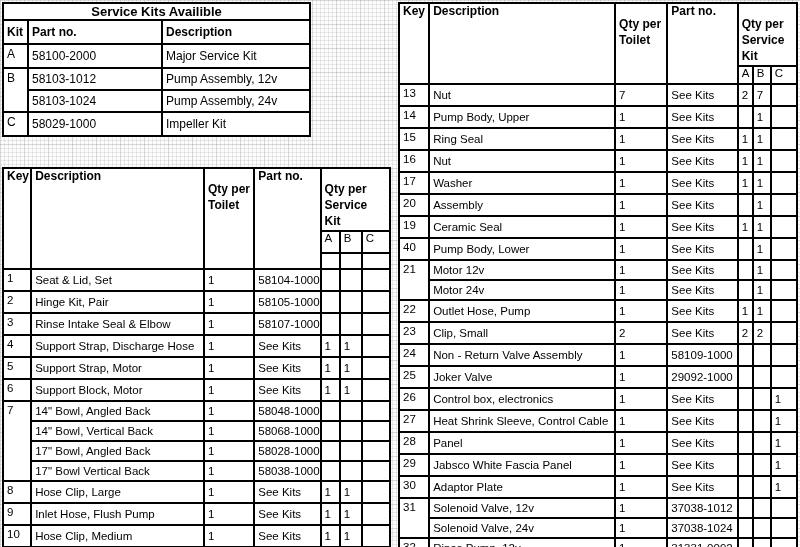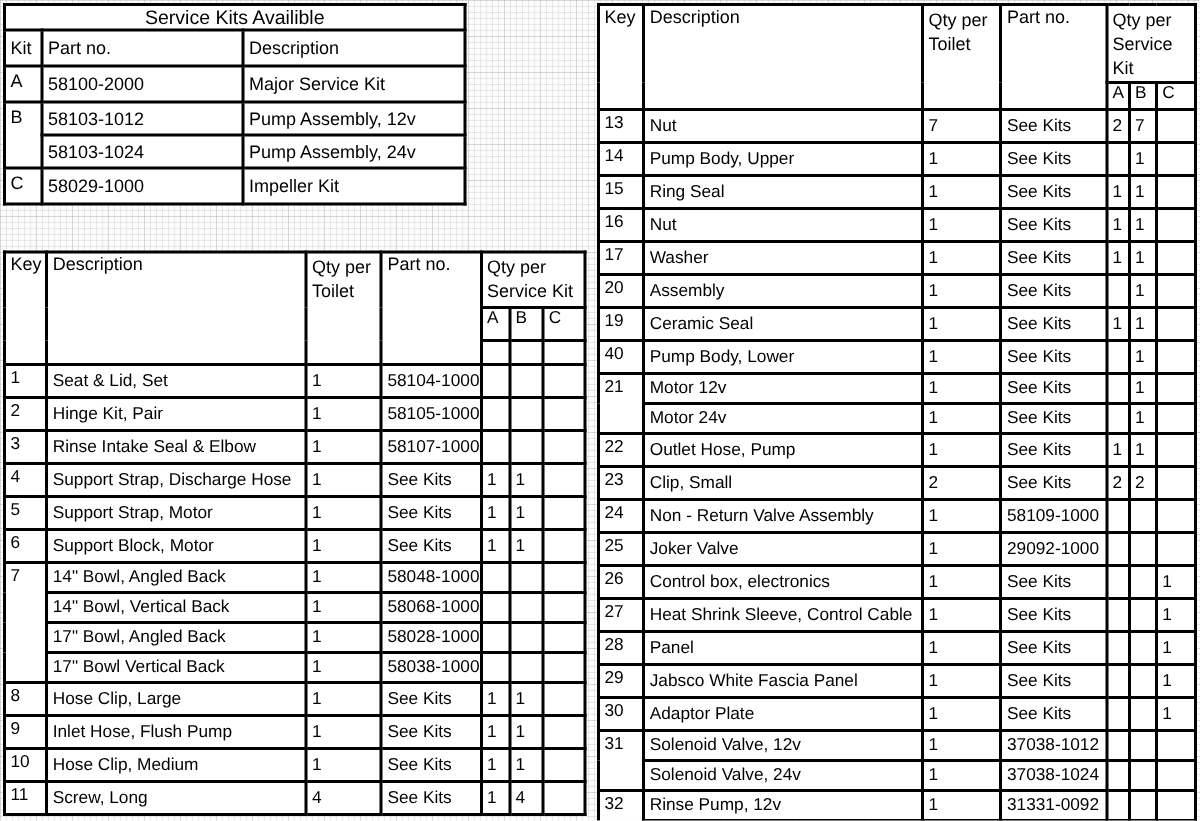--- a/index.html
+++ b/index.html
@@ -22,32 +22,32 @@
   }
   th, td {
     border: 2px solid #000;
     background: #fff;
     color: #000;
     padding: 0 3px;
     text-align: left;
     overflow: hidden;
     white-space: nowrap;
   }
-  th { font-size: 12px; font-weight: normal; vertical-align: top; }
+  th { font-size: 12px; font-weight: bold; vertical-align: top; }
   td { font-size: 11.5px; font-weight: normal; vertical-align: middle; }
   td.key { vertical-align: top; padding-top: 2px; }
 
   
   #kits-table { left: 2px; top: 2px; width: 307px; }
   #kits-table th.title { height: 14px; text-align: center; font-size: 13px; }
   #kits-table tr.hdr th { height: 22px; vertical-align: middle; }
   #kits-table td { height: 20px; font-size: 12px; }
 
   
-  .parts th.multi { white-space: pre-line; line-height: 1.35; padding-top: 1px; }
+  .parts th.multi { white-space: pre-line; line-height: 1.35; padding-top: 12px; }
   .parts tr.habc th { font-weight: normal; font-size: 11.5px; vertical-align: top; }
   .parts tr.hfill th { border-top: 2px solid #000; }
 
   
   #parts-left { left: 2px; top: 167px; width: 389px; }
   #parts-left tr.hmain th.service { height: 34px; }
   #parts-left tr.habc th { height: 20px; }
   #parts-left tr.hfill th { height: 14px; }
   #parts-left td { height: 18px; }
 

